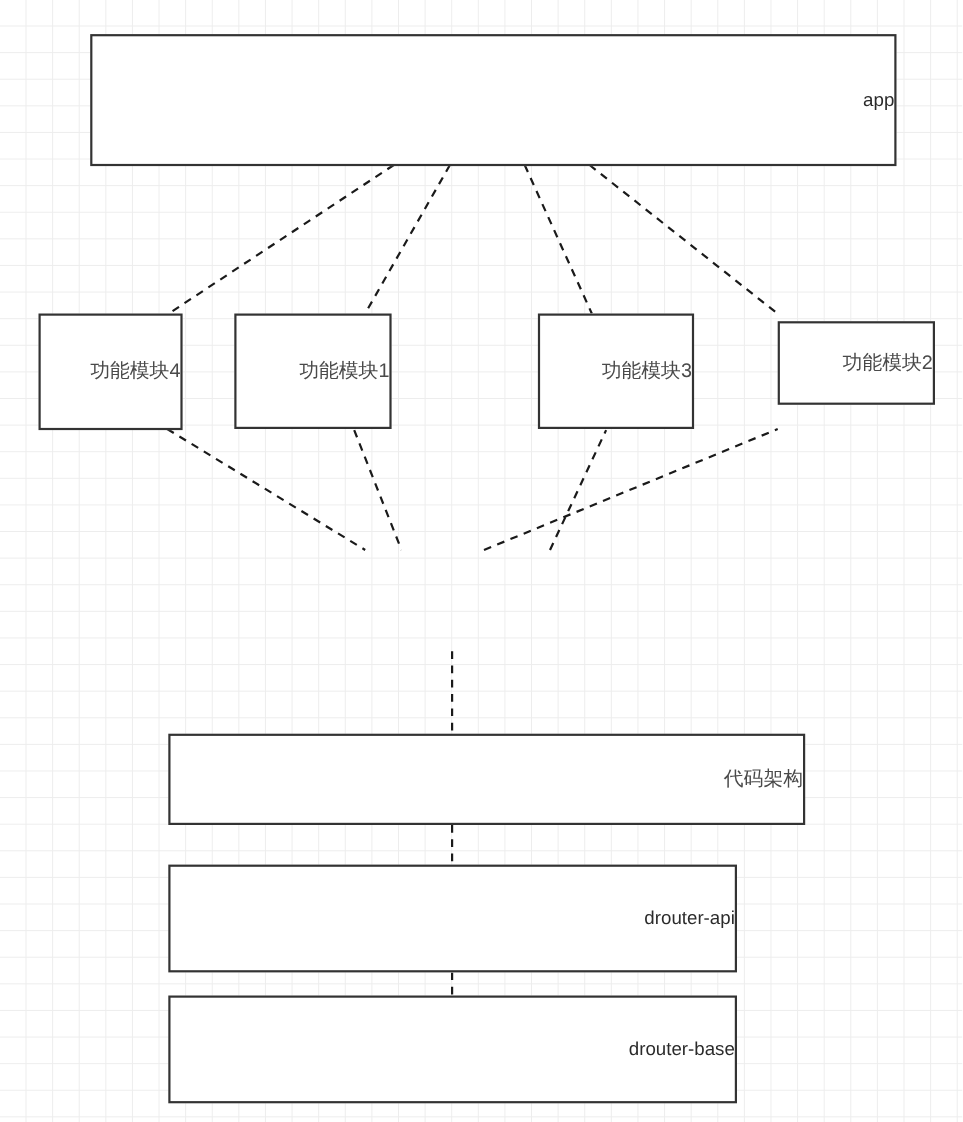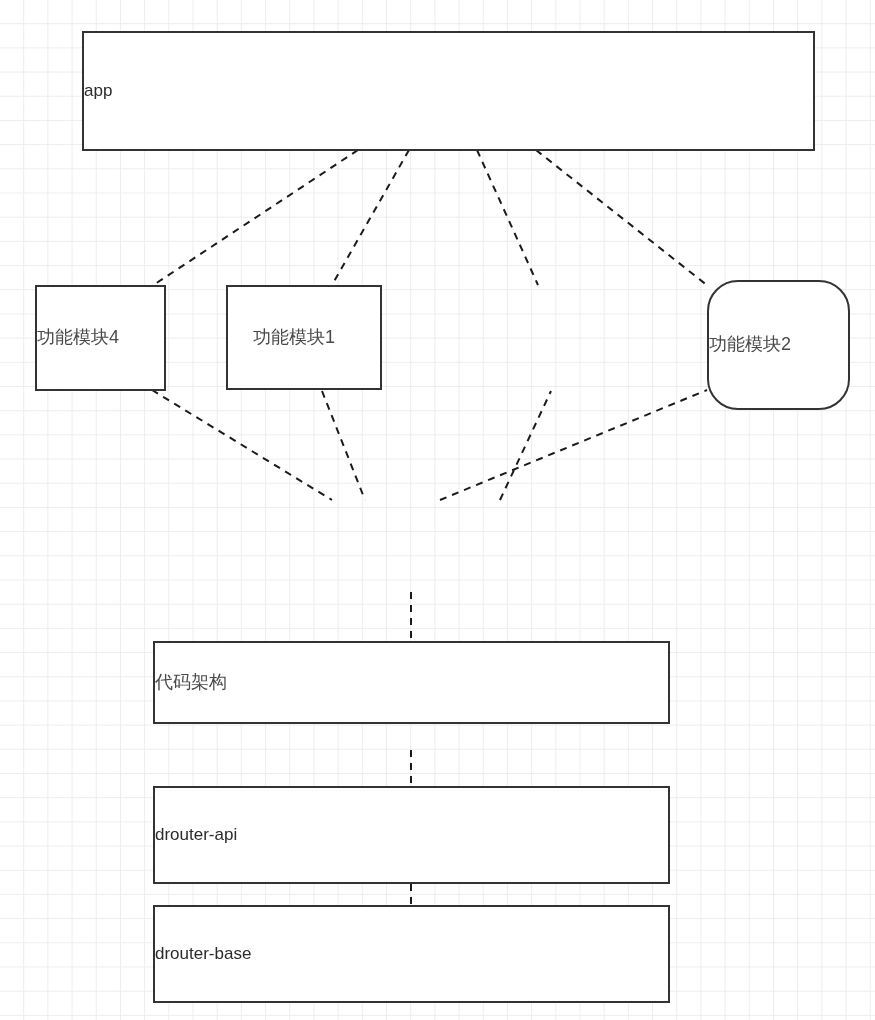--- a/index.html
+++ b/index.html
@@ -30,21 +30,21 @@
     height: 1020px;
     pointer-events: none;
   }
   .node {
     position: absolute;
     box-sizing: border-box;
     background: #ffffff;
     border: 2px solid #333333;
     display: flex;
     align-items: center;
-    justify-content: flex-start;
+    justify-content: flex-end;
     z-index: 2;
   }
   .node-label {
     font-size: 17px;
     color: #2b2b2b;
     line-height: 1.2;
     text-align: center;
     white-space: nowrap;
   }
   .node-label.cjk {
@@ -77,31 +77,34 @@
   </svg>
 
   <div class="node" style="left:82px; top:31px; width:733px; height:120px;">
     <span class="node-label">app</span>
   </div>
 
   <div class="node" style="left:35px; top:285px; width:131px; height:106px;">
     <span class="node-label cjk">功能模块4</span>
   </div>
 
-  <div class="node" style="left:226px; top:285px; width:156px; height:105px;padding-left:25px;">
+  <div class="node" style="left:213px; top:285px; width:143px; height:105px;padding-left:25px;">
     <span class="node-label cjk">功能模块1</span>
   </div>
 
+  <div class="node" style="left:489px; top:285px; width:142px; height:105px;">
+    <span class="node-label cjk">功能模块3</span>
+  </div>
 
-  <div class="node" style="left:707px; top:280px; width:143px; height:130px;border-radius:31px;">
+  <div class="node" style="left:707px; top:292px; width:143px; height:76px;">
     <span class="node-label cjk">功能模块2</span>
   </div>
 
 
-  <div class="node" style="left:153px; top:641px; width:517px; height:83px;">
+  <div class="node" style="left:153px; top:667px; width:579px; height:83px;">
     <span class="node-label cjk">代码架构</span>
   </div>
 
   <div class="node" style="left:153px; top:786px; width:517px; height:98px;">
     <span class="node-label">drouter-api</span>
   </div>
 
   <div class="node" style="left:153px; top:905px; width:517px; height:98px;">
     <span class="node-label">drouter-base</span>
   </div>

